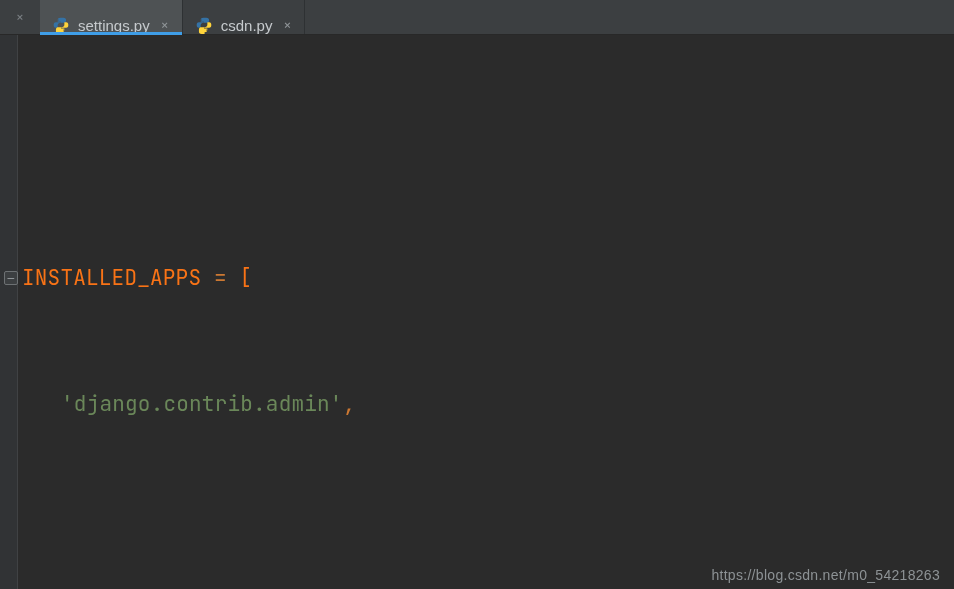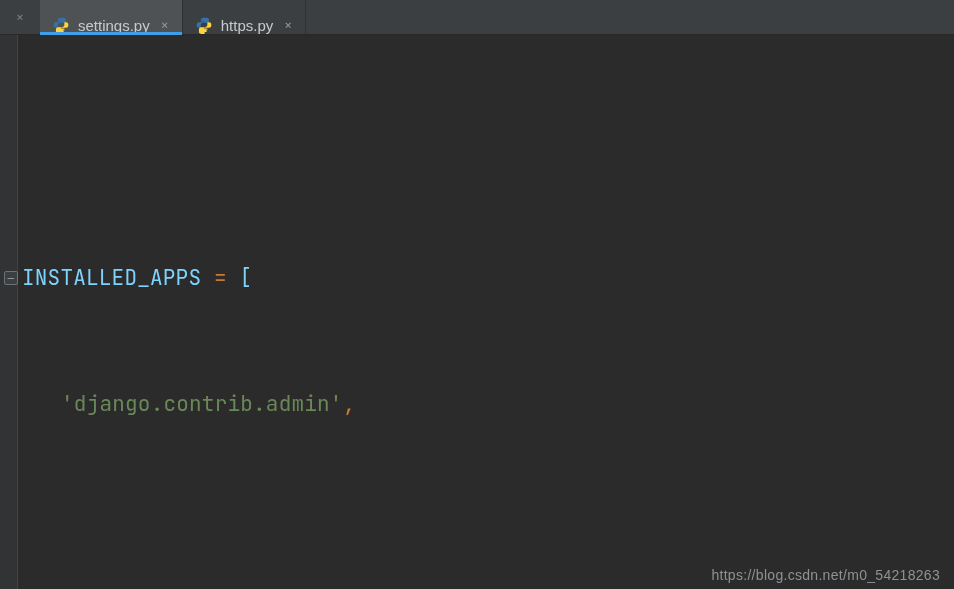--- a/index.html
+++ b/index.html
@@ -76,21 +76,21 @@
     border-right: 1px solid #404244;
   }
   .code {
     padding-left: 22px;
     white-space: pre;
   }
   .line { position: relative; height: 42px; }
   .comment { color: #808080; font-style: italic; }
   .string  { color: #6a8759; }
   .punct   { color: #cc7832; }
-  .ident   { color: #7dd3fc; }
+  .ident   { color: #f97316; }
   .fold {
     position: absolute;
     left: -18px;
     width: 14px;
     height: 14px;
     top: 14px;
     border: 1px solid #6d7173;
     border-radius: 2px;
     background: #3c3f41;
     display: flex;
@@ -127,21 +127,21 @@
     </svg>
     <span class="label">settings.py</span>
     <span class="close">×</span>
   </div>
 
   <div class="tab">
     <svg class="py-icon" viewBox="0 0 32 32">
       <path fill="#3572A5" d="M15 3c-4 0-5 2-5 4v3h6v1H7c-3 0-4 2-4 5s1 5 4 5h3v-4c0-3 2-5 5-5h6c2 0 4-1 4-4V7c0-2-1-4-5-4h-5zM11 6a1 1 0 1 1 0 2 1 1 0 0 1 0-2z"></path>
       <path fill="#FFD43B" d="M17 29c4 0 5-2 5-4v-3h-6v-1h9c3 0 4-2 4-5s-1-5-4-5h-3v4c0 3-2 5-5 5h-6c-2 0-4 1-4 4v4c0 2 1 4 5 4h5zm4-3a1 1 0 1 1 0-2 1 1 0 0 1 0 2z"></path>
     </svg>
-    <span class="label">https.py</span>
+    <span class="label">csdn.py</span>
     <span class="close">×</span>
   </div>
 </div>
 
 <div class="editor">
   <div class="gutter"></div>
   <div class="code">
     <div class="line"></div>
     <div class="line"><span class="fold">–</span><span class="ident">INSTALLED_APPS </span><span class="punct">=</span><span class="ident"> [</span></div>
     <div class="line"><span class="indent"></span><span class="string">'django.contrib.admin'</span><span class="punct">,</span></div>

